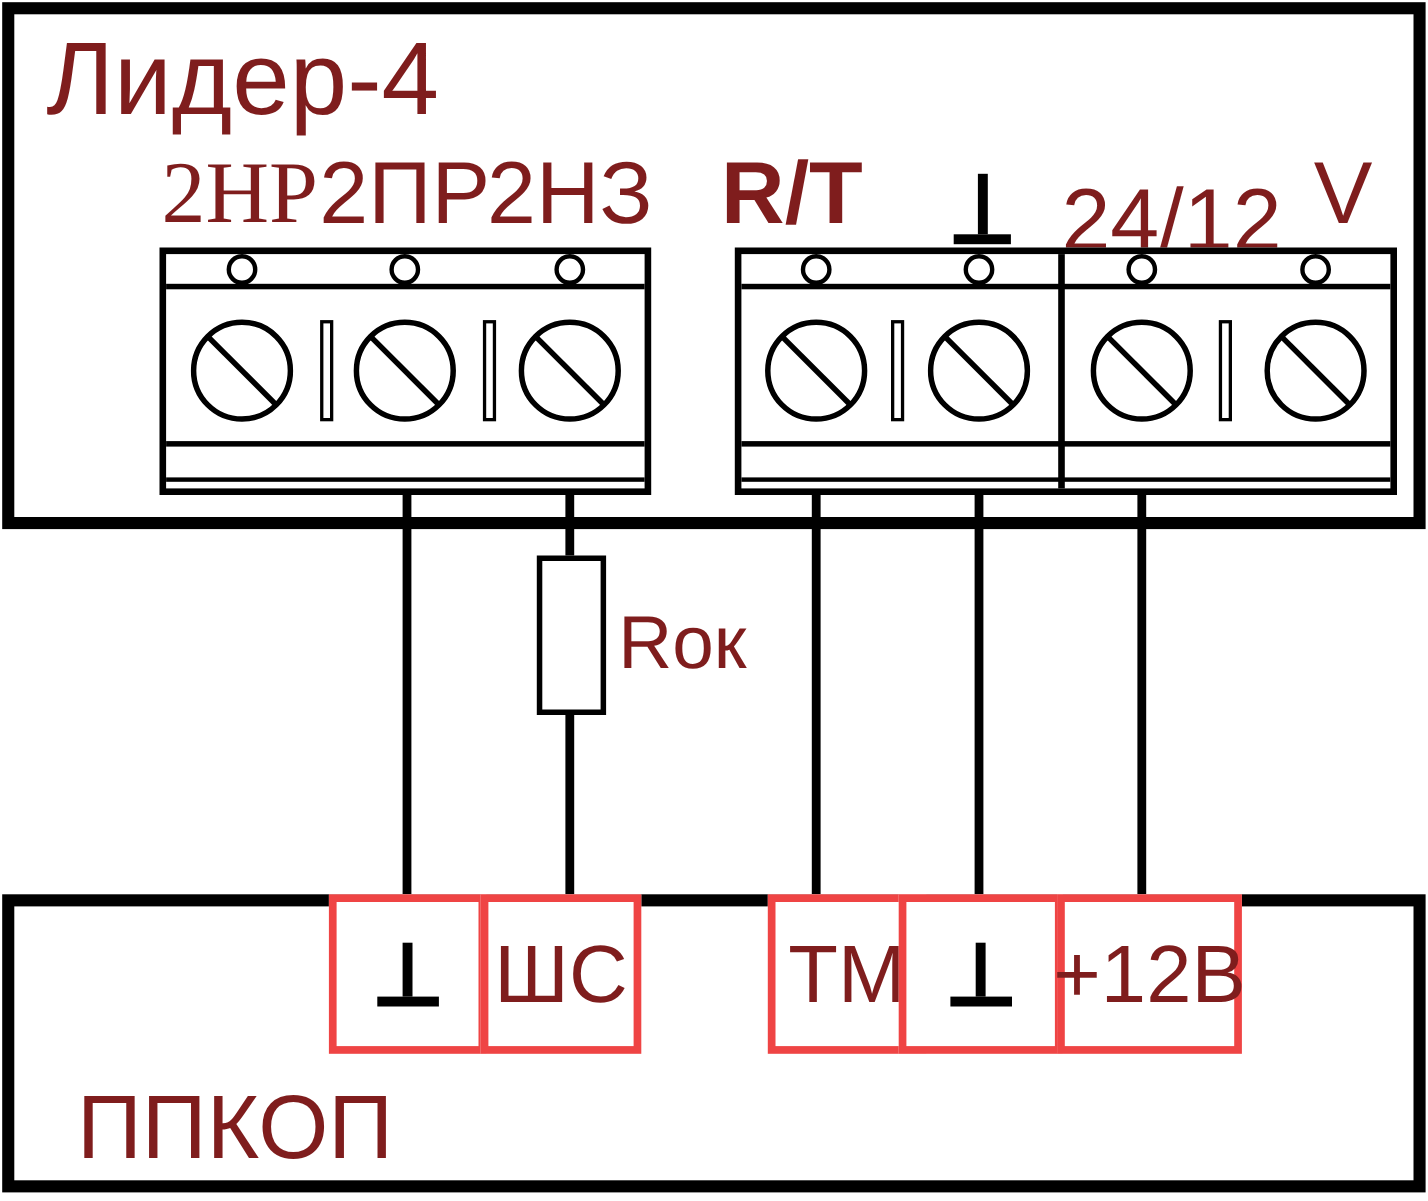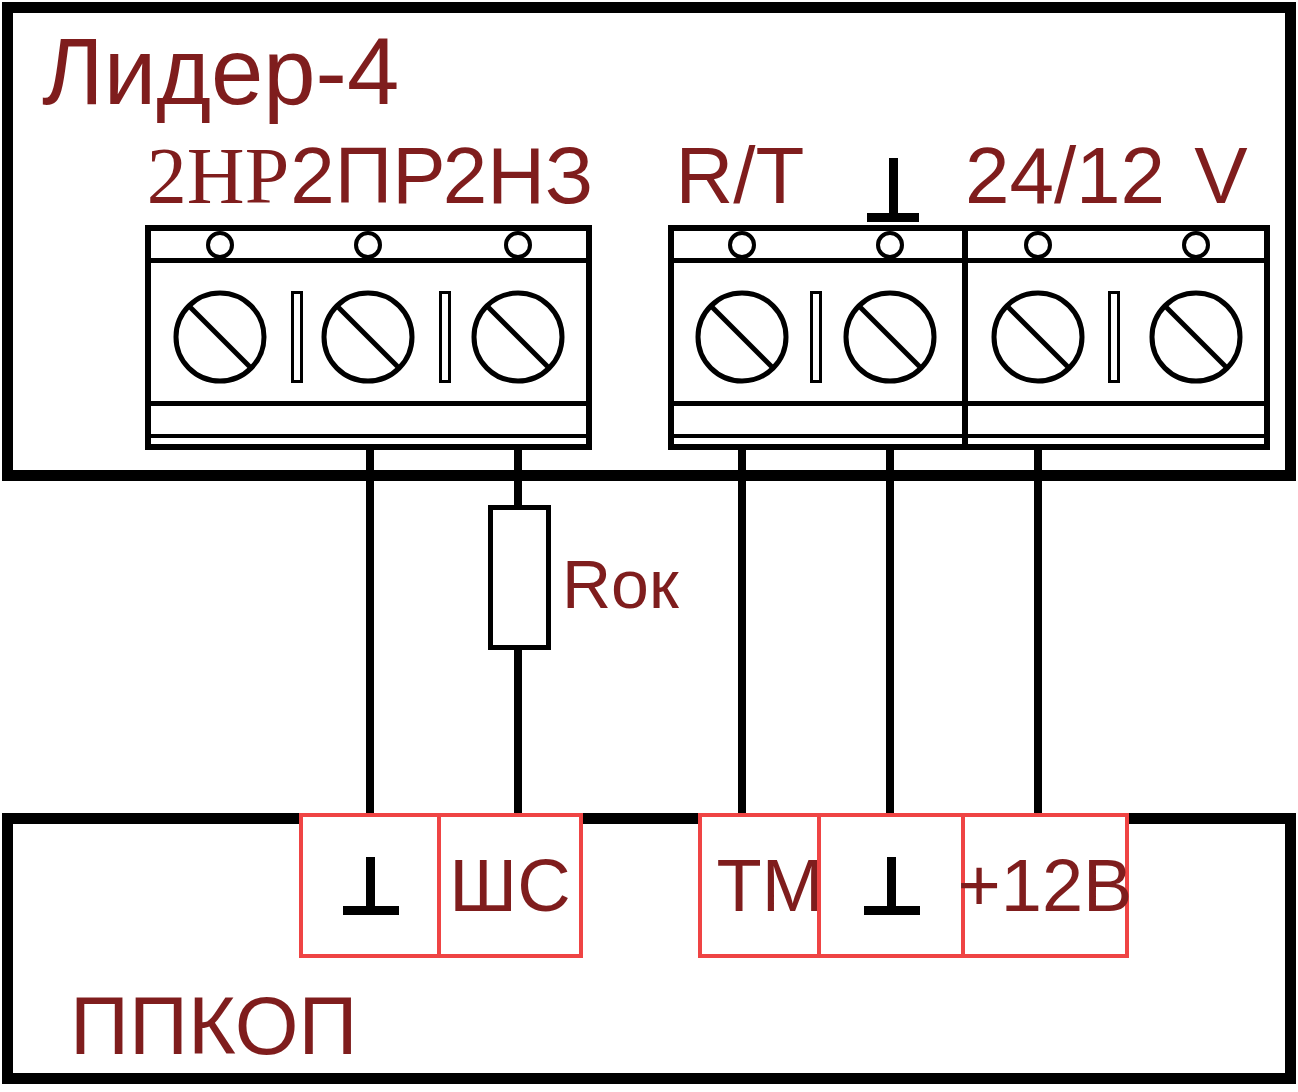--- a/index.html
+++ b/index.html
@@ -16,21 +16,21 @@
   .hole{position:absolute;width:20px;height:20px;border:4px solid #000;border-radius:50%;
         background:#fff;top:0;}
   .hline{position:absolute;left:0;right:0;background:#000;}
   .slot{position:absolute;width:12px;height:92px;border:3px solid #000;box-sizing:border-box;
         background:#fff;top:60px;}
   .screw{position:absolute;top:59px;}
   .divider{position:absolute;top:0;bottom:0;width:6px;background:#000;}
   .wire{position:absolute;width:8px;background:#000;}
   .resistor{position:absolute;border:5px solid #000;background:#fff;box-sizing:border-box;}
   .rlabel{position:absolute;font-size:68px;line-height:74px;white-space:nowrap;}
-  .cell{position:absolute;top:813px;height:145px;border:4px solid #ef4444;background:#fff;
+  .cell{position:absolute;top:813px;height:145px;border:7px solid #ef4444;background:#fff;
         box-sizing:border-box;display:flex;align-items:center;justify-content:center;
         font-size:74px;white-space:nowrap;}
   
   .gnd{display:flex;flex-direction:column;align-items:center;}
   .gnd .stem{width:9px;background:#000;}
   .gnd .bar{background:#000;height:9px;}
   .gnd-top{position:absolute;left:867px;top:158px;width:52px;height:64px;}
   .gnd-top .stem{height:55px;}
   .gnd-top .bar{width:52px;}
   .gnd-cell{width:56px;height:58px;}
@@ -41,26 +41,26 @@
 <body>
 
 <div class="canvas">
 
   <div class="bigbox" style="left:2px;top:2px;width:1294px;height:479px;"></div>
   <div class="devtitle" style="left:42px;top:25px;">Лидер-4</div>
 
   <div class="tlabel" style="left:98px;font-family:Liberation Serif, serif;">2НР</div>
   <div class="tlabel" style="left:248px;">2ПР</div>
   <div class="tlabel" style="left:398px;">2НЗ</div>
-  <div class="tlabel" style="left:620px;">R/T</div>
+  <div class="tlabel" style="left:600px;font-weight:bold;">R/T</div>
   <div class="gnd gnd-top">
     <div class="stem"></div>
     <div class="bar"></div>
   </div>
-  <div class="tlabel" style="left:945px;">24/12</div>
+  <div class="tlabel" style="left:945px;margin-top:24px;">24/12</div>
   <div class="tlabel" style="left:1101px;">V</div>
 
   <div class="tblock" style="left:145px;top:225px;width:447px;height:225px;">
     <div class="hole" style="left:55px;"></div>
     <div class="hole" style="left:203px;"></div>
     <div class="hole" style="left:353px;"></div>
     <div class="hline" style="top:27px;height:5px;"></div>
     <svg class="screw" style="left:22px;" width="94" height="94" viewBox="0 0 94 94">
       <circle cx="47" cy="47" r="44" fill="none" stroke="#000" stroke-width="5"></circle>
       <line x1="16" y1="16" x2="78" y2="78" stroke="#000" stroke-width="5"></line>

